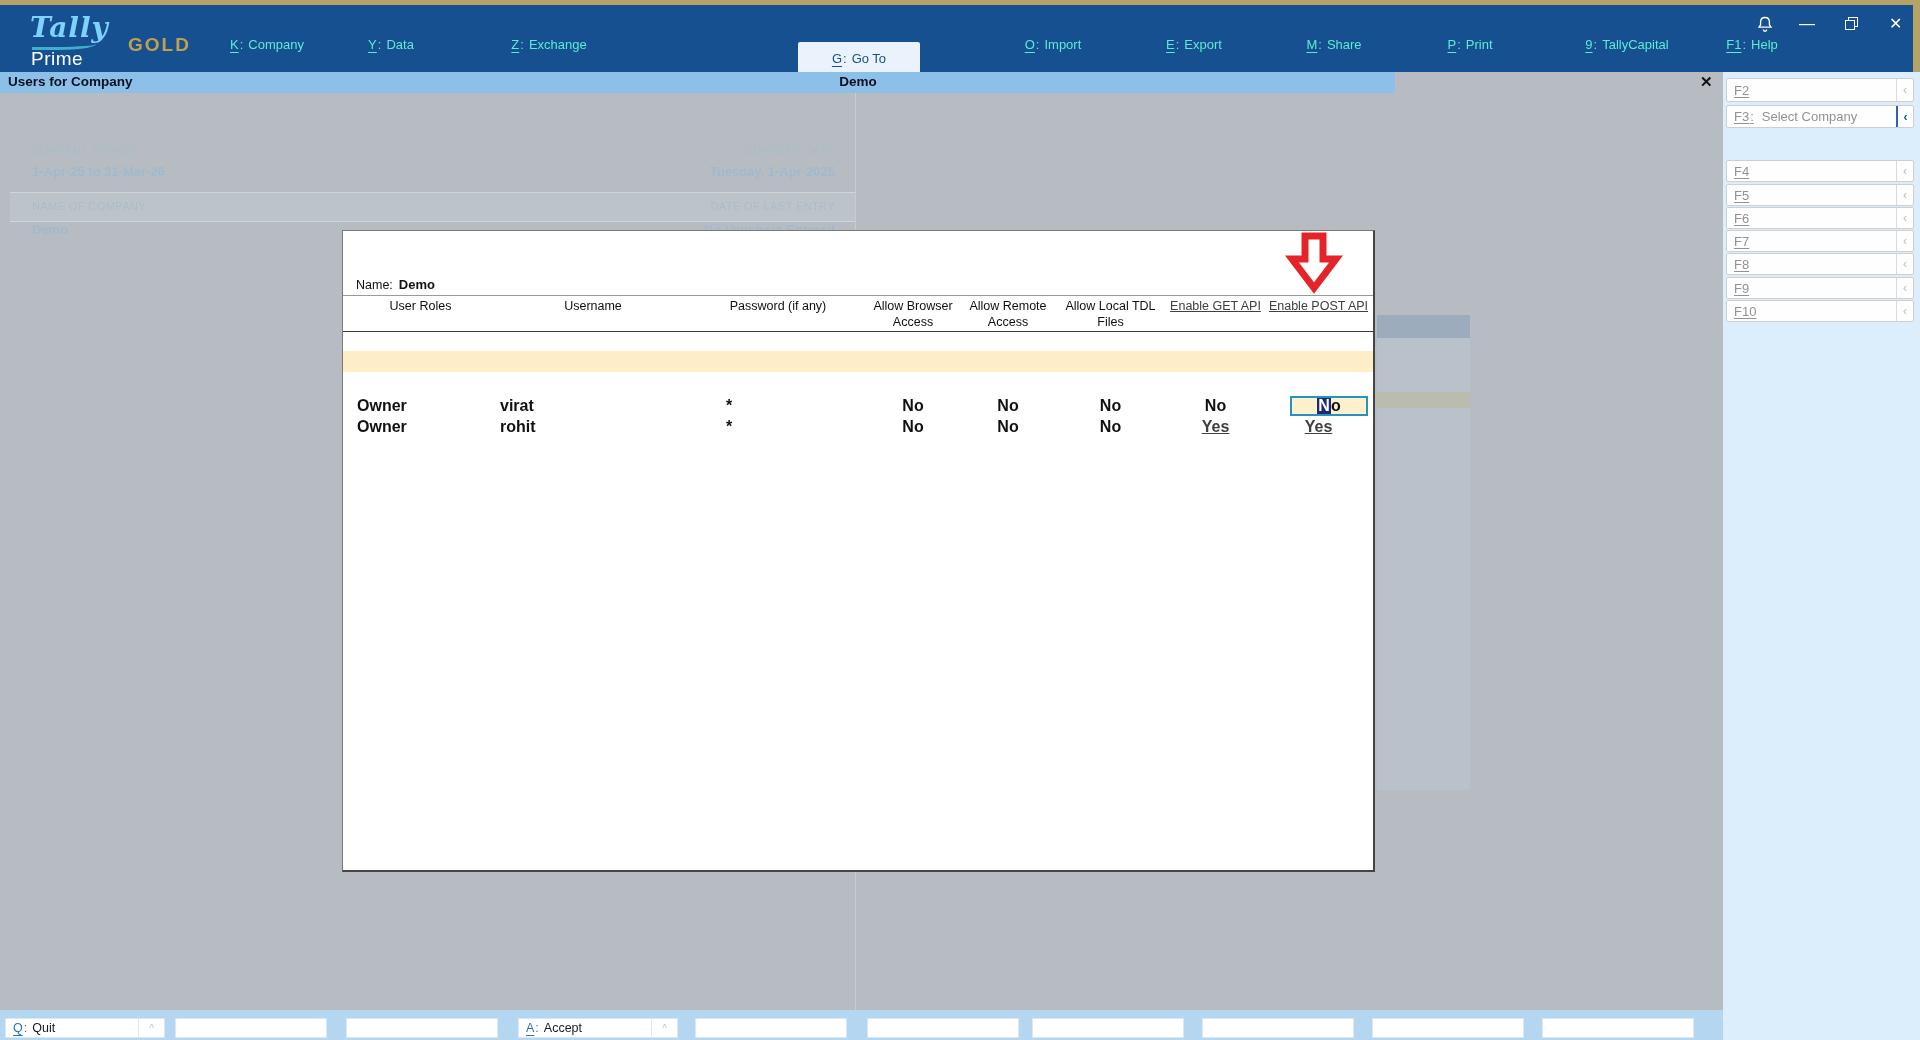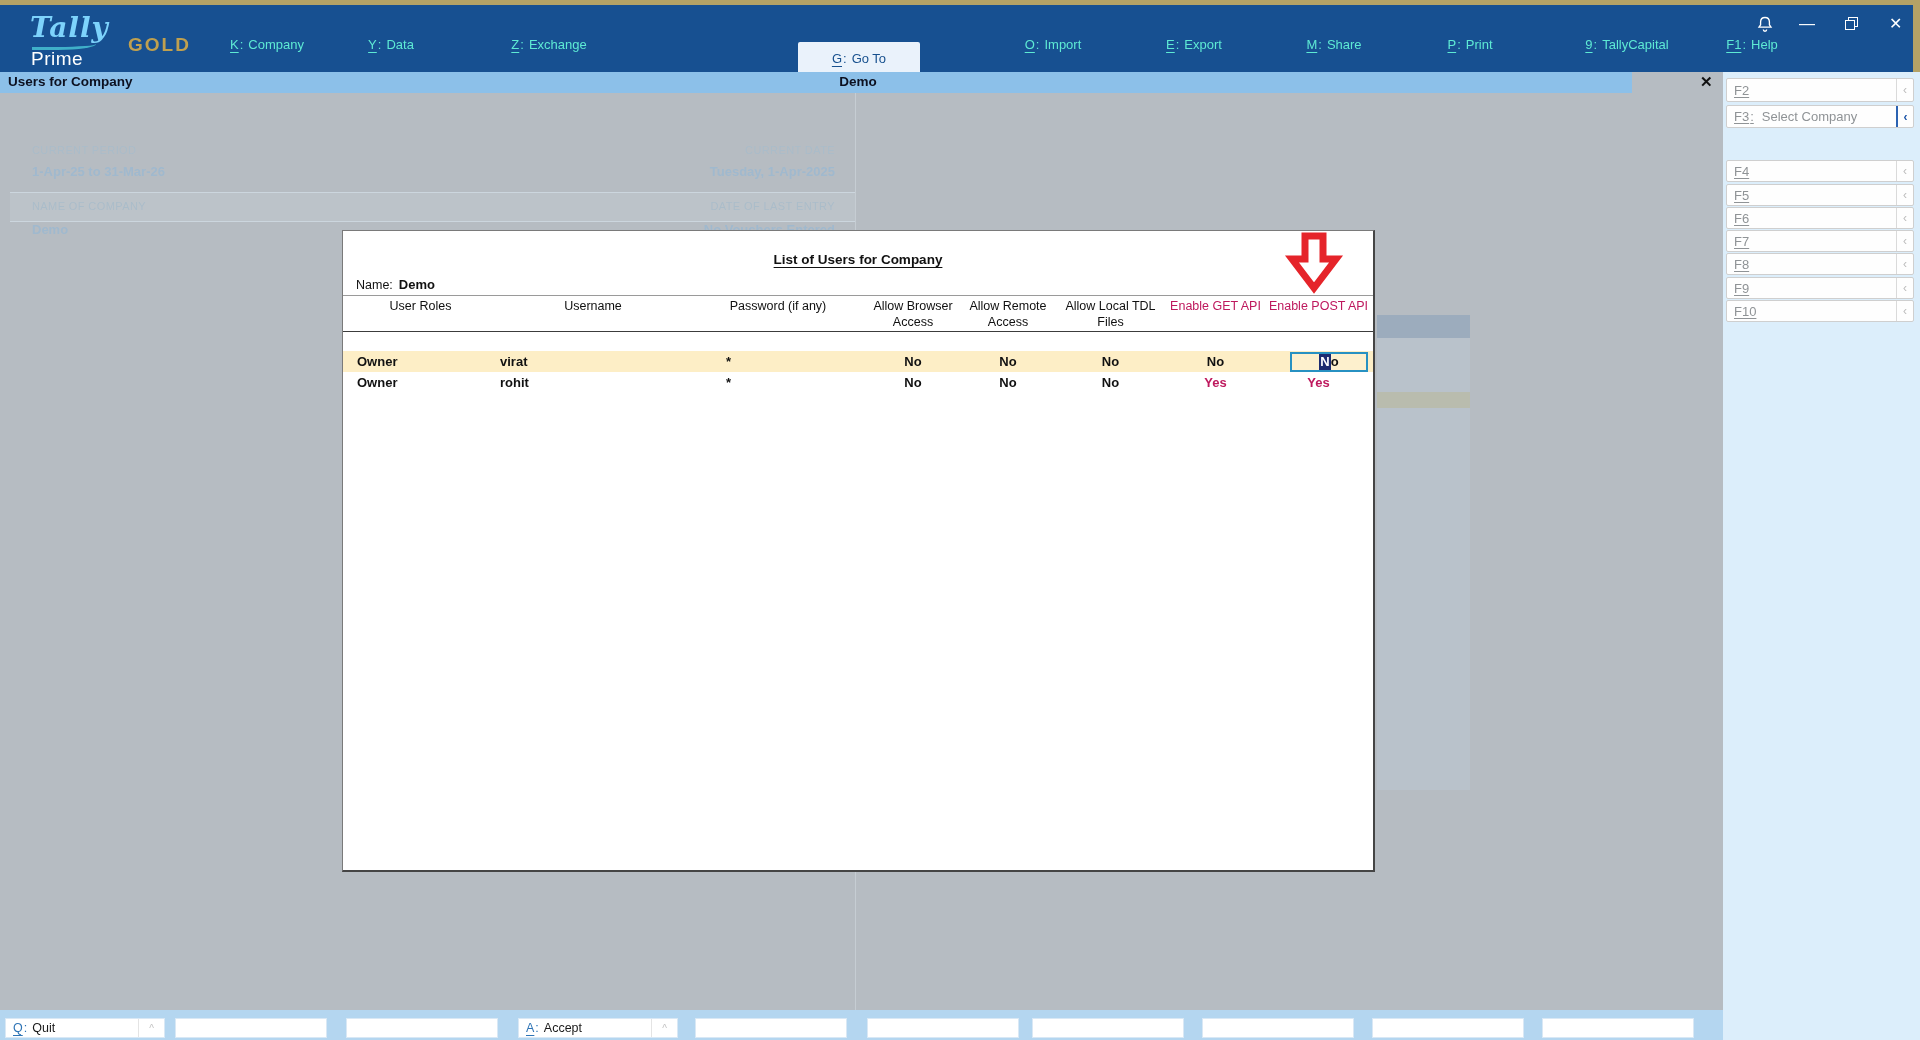--- a/index.html
+++ b/index.html
@@ -30,21 +30,21 @@
   .navlbl { margin-left:5px; }
   .winctl { color:#fff; cursor:default; }
   .bell { left:1755px; top:10px; width:20px; height:20px; }
   .min-btn { left:1799px; top:11px; width:16px; height:16px; font-size:16px; line-height:16px; text-align:center; }
   .restore-btn { left:1845px; top:12px; width:14px; height:14px; }
   .restore-btn .r1 { position:absolute; left:3px; top:0; width:10px; height:10px; border:1.4px solid #fff; background:#175091; }
   .restore-btn .r2 { position:absolute; left:0; top:3px; width:10px; height:10px; border:1.4px solid #fff; background:#175091; }
   .close-btn { left:1889px; top:9px; font-size:16px; line-height:20px; }
 
   
-  .titlebar { left:0; top:72px; width:1632px; height:21px; background:#8cc0e9; z-index:20; }
+  .titlebar { left:0; top:72px; width:1395px; height:21px; background:#8cc0e9; z-index:20; }
   .tb-left { position:absolute; left:8px; top:2px; font-weight:bold; color:#0c1020; font-size:13.5px; }
   .tb-center { position:absolute; left:858px; top:2px; transform:translateX(-50%);
                font-weight:bold; color:#0c1020; font-size:13.5px; }
   .tb-close { position:absolute; left:1700px; top:1px; font-size:15px; font-weight:bold; color:#111; }
 
   
   .bg-label { color:#a9bcca; font-size:11px; letter-spacing:0.4px; opacity:0.9; }
   .bg-value { color:#9fb9cf; font-size:13px; font-weight:bold; opacity:0.95; }
   .r-align { text-align:right; width:300px; }
   .bg-band { left:10px; top:192px; width:845px; height:30px; background:#bcc3c9;
@@ -60,25 +60,25 @@
             z-index:40; }
   .dlg-title { position:absolute; left:0; top:21px; width:100%; text-align:center;
                font-weight:bold; font-size:13.5px; color:#111; text-decoration:underline;
                text-underline-offset:3px; }
   .dlg-name { position:absolute; left:13px; top:46px; font-size:12.5px; color:#111; }
   .dlg-name b { margin-left:6px; font-size:13px; }
   .tgrid { display:grid; grid-template-columns:155px 190px 180px 90px 100px 105px 105px 101px; width:100%; }
   .thead { position:absolute; left:0; top:64px; width:100%; height:37px;
            border-top:1px solid #9a9a9a; border-bottom:1.5px solid #3c3c3c; padding-top:2px; }
   .th { text-align:center; font-size:12.5px; line-height:16px; color:#101010; }
-  .th.blue, .td.blue { color:#be185d; }
+  .th.blue, .td.blue { color:#404040;text-decoration:underline; }
   .trow { position:absolute; left:0; width:100%; height:21px; align-items:center; }
   .row1 { top:120px; background:#fdeec6; }
   .row2 { top:141px; background:#fff; }
-  .td { font-size:13px; font-weight:bold; color:#111; text-align:center; line-height:21px; }
+  .td { font-size:16px; font-weight:bold; color:#111; text-align:center; line-height:21px;margin-top:44px; }
   .td.left { text-align:left; padding-left:14px; }
   .td.left2 { text-align:left; padding-left:2px; }
   .td.pw { text-align:left; padding-left:38px; }
   .sel-wrap { display:flex; justify-content:flex-end; padding-right:1px; }
   .sel-cell { width:78px; height:20px; margin-top:0px; border:2px solid #2791c2;
               background:#fdf0cd; text-align:center; line-height:16px; font-weight:bold; }
   .cursor-block { display:inline-block; background:#1c2b70; color:#fff; padding:0 1px; }
 
   
   .red-arrow { left:1284px; top:232px; z-index:50; }
@@ -160,21 +160,20 @@
   <div class="abs bg-band"></div>
   <div class="abs bg-label" style="left:32px; top:200px;">NAME OF COMPANY</div>
   <div class="abs bg-label r-align" style="left:535px; top:200px;">DATE OF LAST ENTRY</div>
   <div class="abs bg-value" style="left:32px; top:222px;">Demo</div>
   <div class="abs bg-value r-align" style="left:535px; top:222px;">No Vouchers Entered</div>
   <div class="abs bg-panel"></div>
   <div class="abs bg-panel-head"></div>
   <div class="abs bg-panel-sel"></div>
 
   <div class="abs dialog">
-    <div class="dlg-title">List of Users for Company</div>
     <div class="dlg-name">
       <span>Name:</span><b>Demo</b>
     </div>
 
     <div class="thead tgrid">
       <div class="th">User Roles</div>
       <div class="th">Username</div>
       <div class="th">Password (if any)</div>
       <div class="th">Allow Browser Access</div>
       <div class="th">Allow Remote Access</div>

